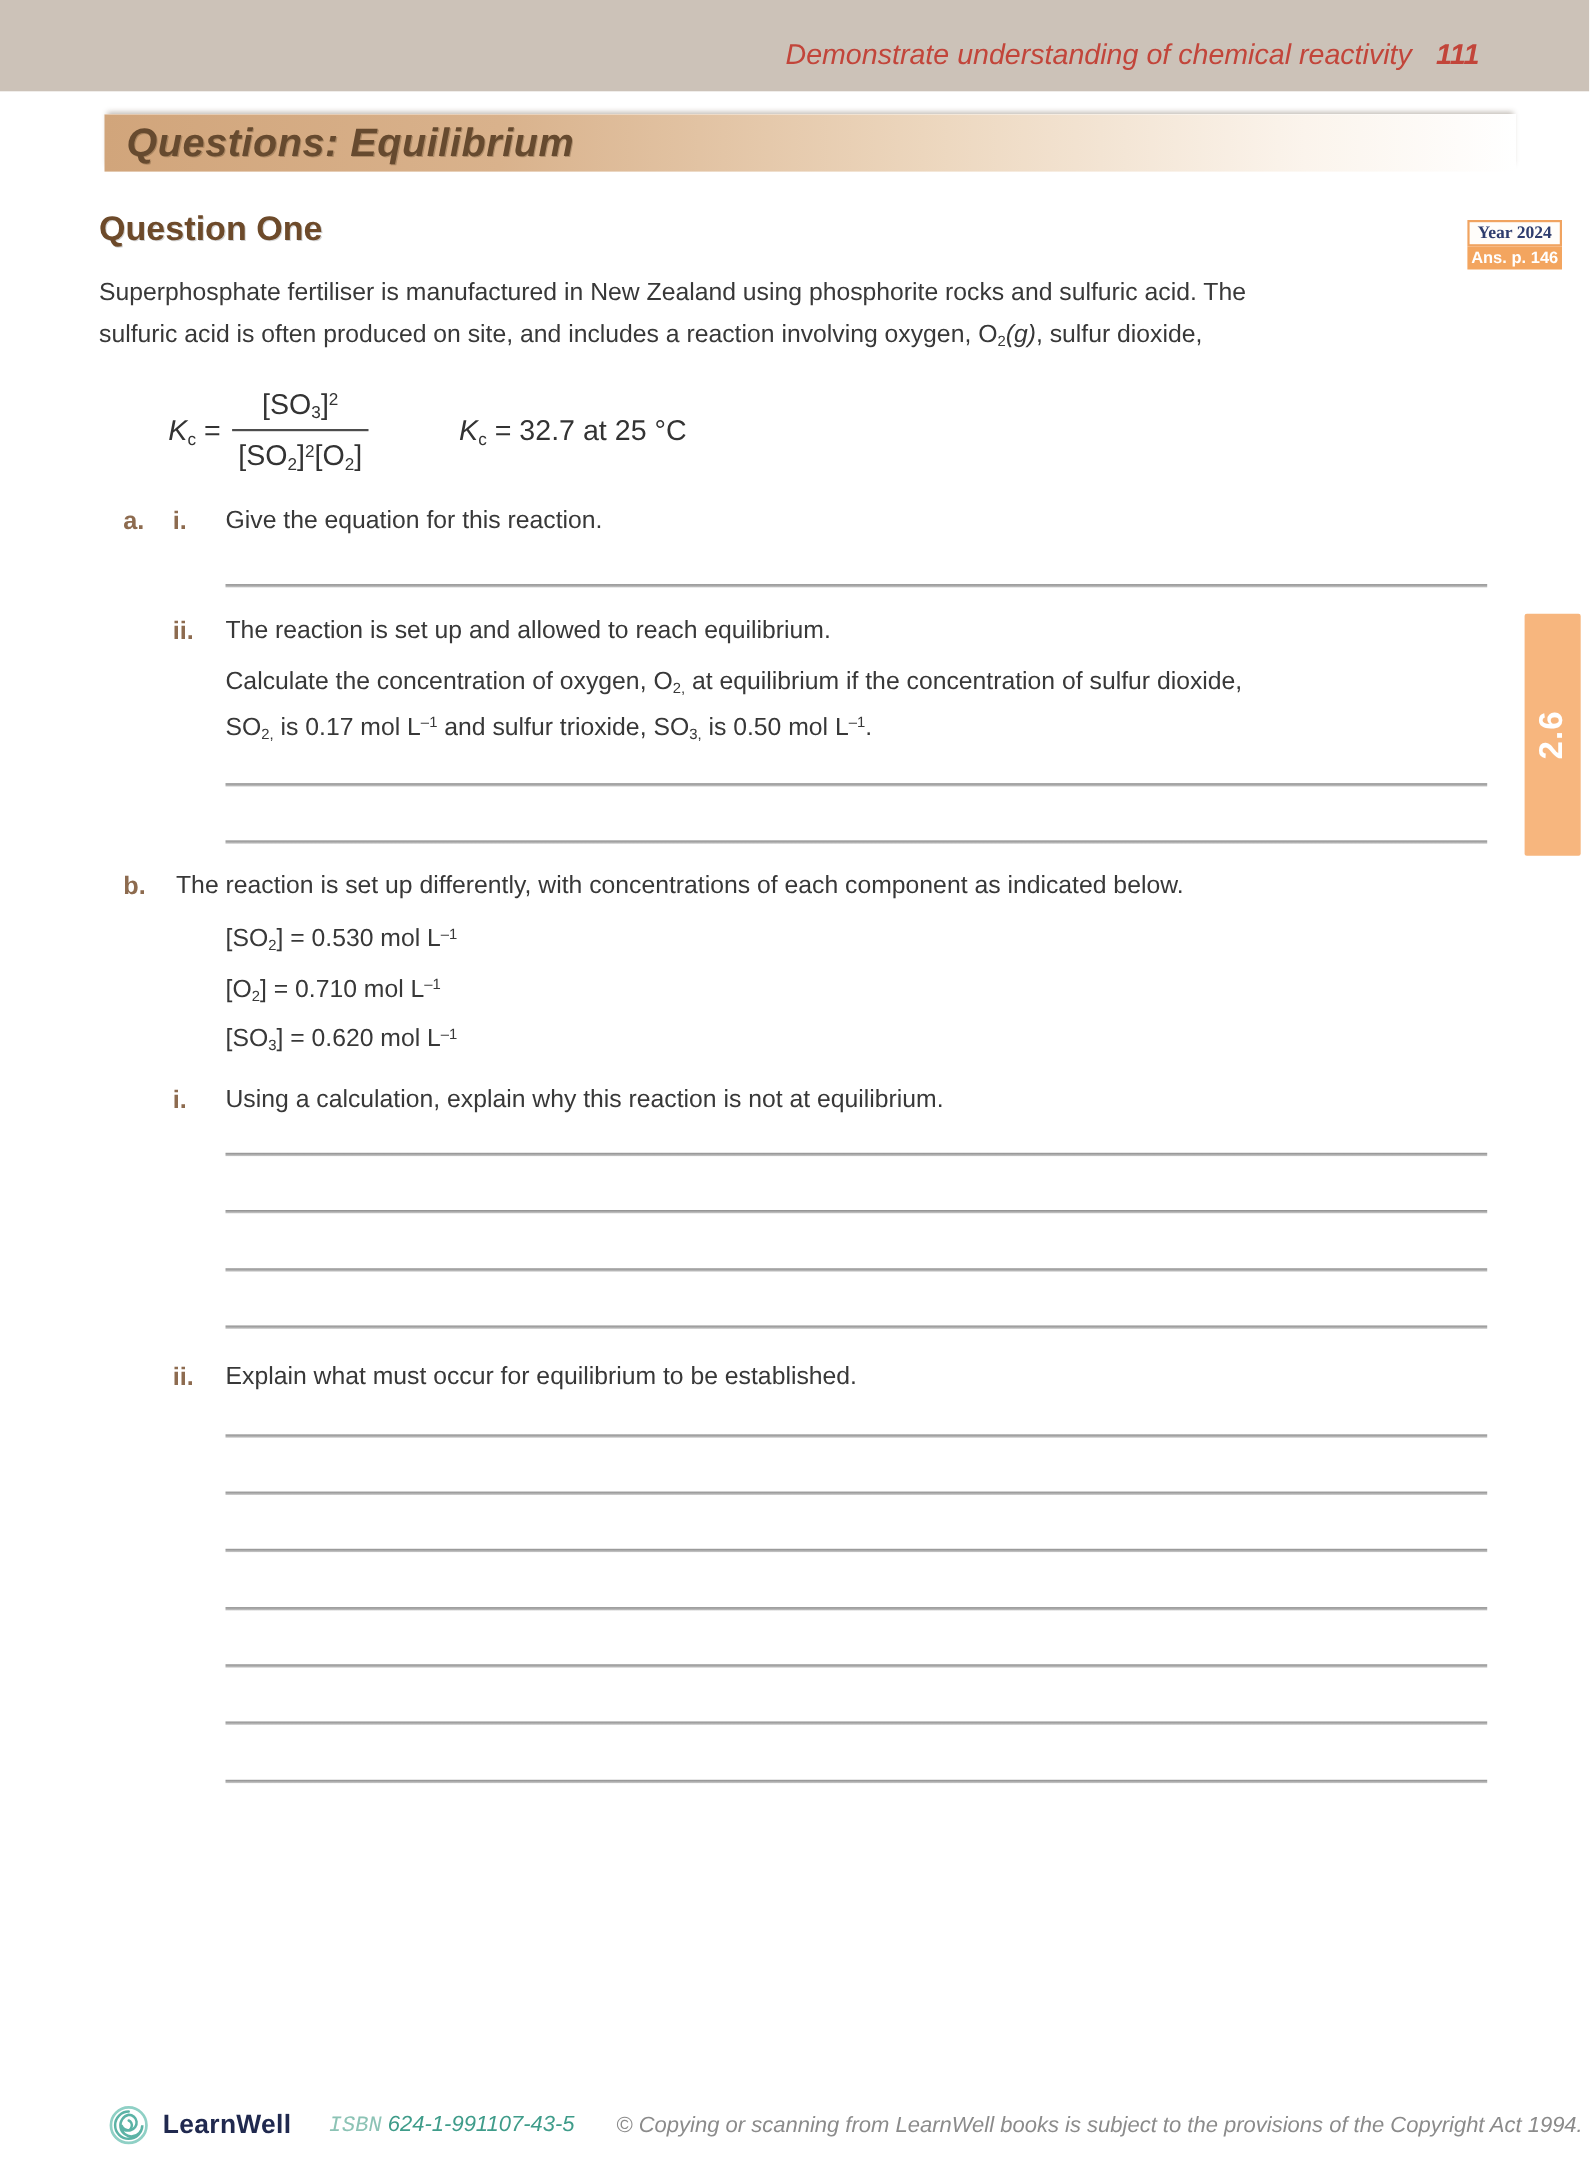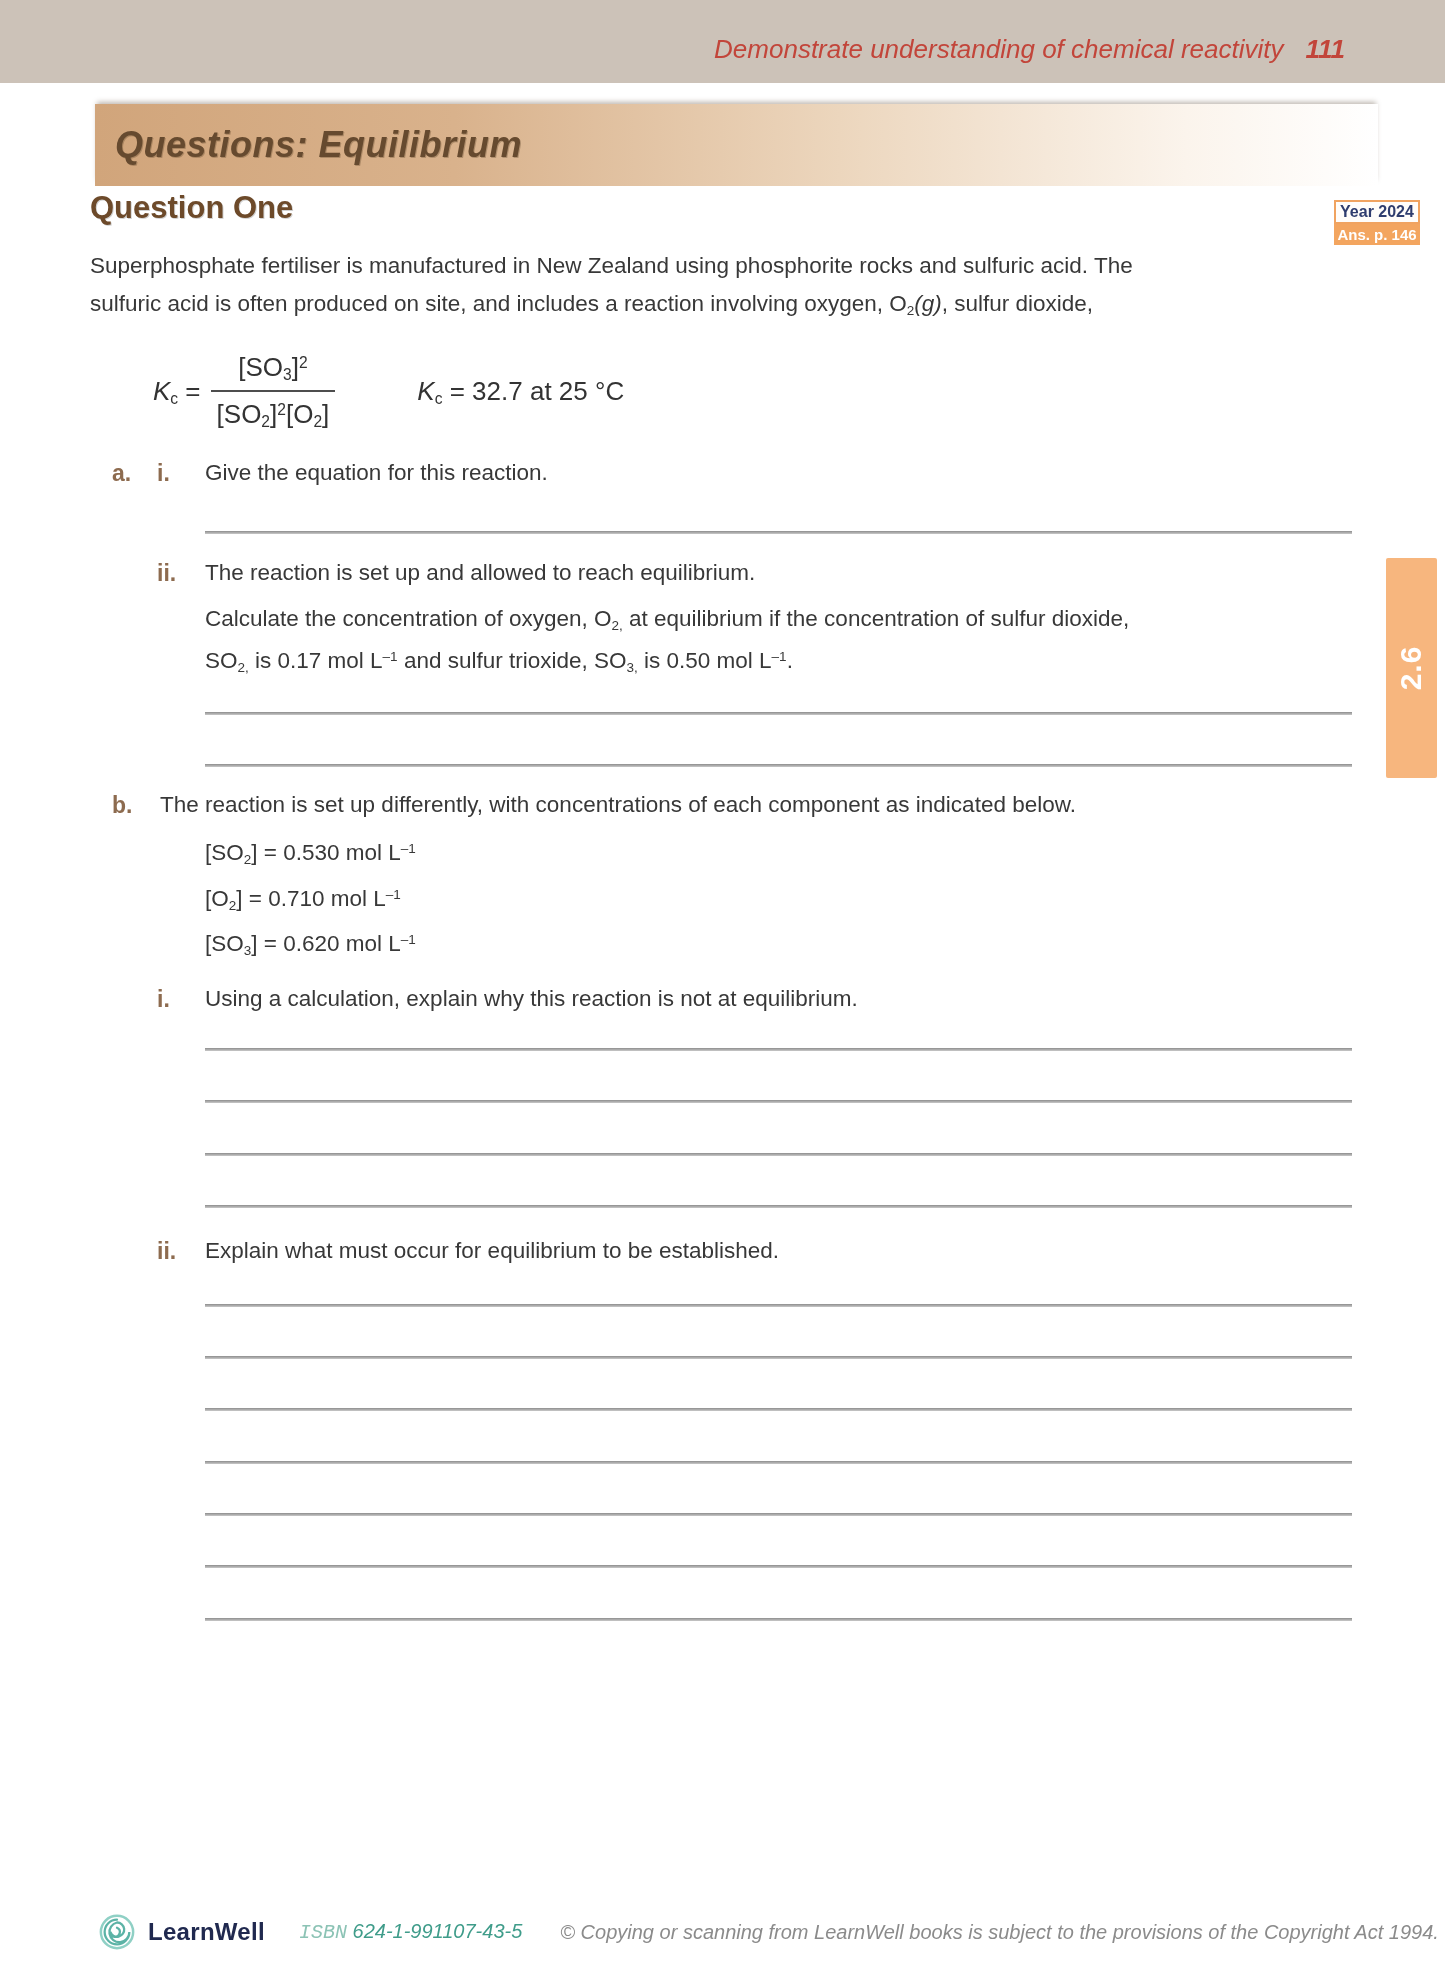--- a/index.html
+++ b/index.html
@@ -6,33 +6,33 @@
   .page{position:relative;width:1445px;height:1977px;background:#ffffff;
         font-family:"Liberation Sans",sans-serif;color:#333;overflow:hidden;}
 
   
   .top-band{position:absolute;left:0;top:0;width:1445px;height:83px;background:#ccc2b8;}
   .header-line{position:absolute;top:34px;right:100px;font-size:26px;font-style:italic;
                color:#c2453a;white-space:nowrap;}
   .header-line .pagenum{font-weight:bold;margin-left:22px;font-style:italic;}
 
   
-  .banner{position:absolute;left:95px;top:104px;width:1283px;height:82px;
+  .banner{position:absolute;left:95px;top:104px;width:1283px;height:52px;
           background:linear-gradient(90deg,#d1a57b 0%,#d9b28c 28%,#ecd6bd 58%,#fbf4ec 85%,#ffffff 100%);
           display:flex;align-items:center;box-shadow:0 -4px 5px -2px rgba(70,50,30,.35);}
   .banner-title{font-size:36px;font-weight:bold;font-style:italic;color:#664a2f;
                 padding-left:20px;letter-spacing:.5px;text-shadow:1px 1px 0 rgba(80,55,30,.30);}
 
   .q-heading{position:absolute;left:90px;top:190px;font-size:31px;font-weight:bold;
              color:#6d4a2a;text-shadow:1px 1px 0 rgba(0,0,0,.18);}
 
   
   .badges{position:absolute;top:200px;right:25px;width:86px;}
   .badge-year{box-sizing:border-box;border:2px solid #f0a360;background:#fffdfa;color:#2f3d6e;
-              font-weight:bold;font-size:16px;text-align:center;padding:1px 2px;}
+              font-weight:bold;font-size:16px;text-align:center;padding:1px 2px;font-family:Liberation Serif, serif;}
   .badge-ans{background:#f3a55f;color:#ffffff;font-weight:bold;font-size:15px;
              text-align:center;padding:2px 2px;}
 
   
   .intro{position:absolute;left:90px;top:247px;width:1260px;font-size:22.5px;
          line-height:38px;color:#383838;}
 
   sub{font-size:60%;vertical-align:-0.28em;line-height:0;}
   sup{font-size:60%;vertical-align:0.5em;line-height:0;}
   em{font-style:italic;}

